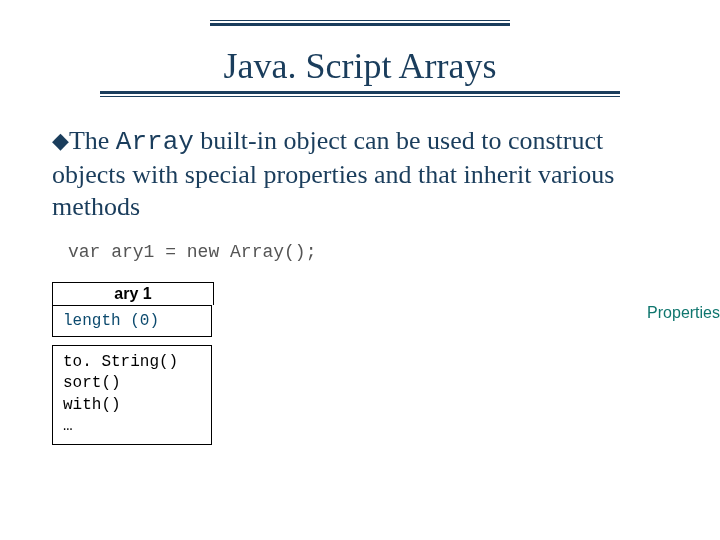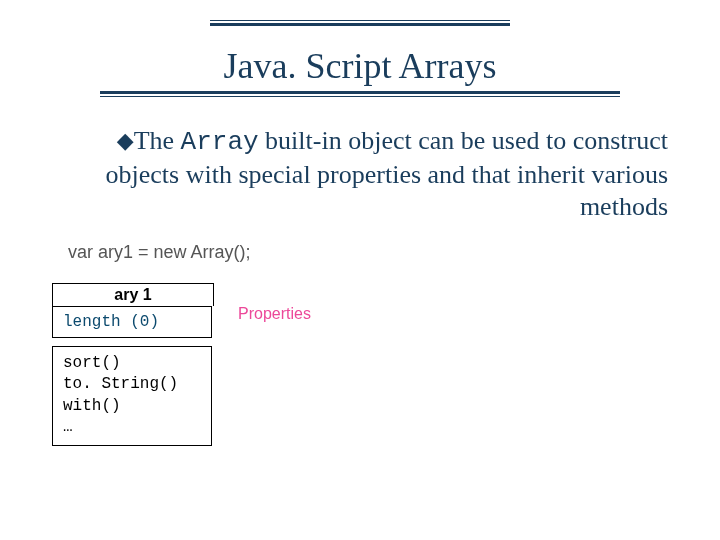--- a/index.html
+++ b/index.html
@@ -45,41 +45,41 @@
     background: #1a3d5c;
     margin: 0 auto;
     width: 520px;
   }
   .body-block {
     margin: 28px 52px 0 52px;
   }
   .bullet-line {
     font-size: 26px;
     line-height: 1.25;
-    text-align: right;
   }
   .bullet {
     color: #1a3d5c;
     font-size: 22px;
     vertical-align: 1px;
   }
   .mono-inline {
     font-family: 'Courier New', monospace;
   }
   .code-line {
-    font-family: Liberation Sans, sans-serif;
+    font-family: Liberation Mono, monospace;
     font-size: 18px;
     color: #555;
     margin: 18px 0 18px 16px;
   }
   .diagram-row {
     display: flex;
     gap: 24px;
     margin-left: 52px;
     margin-top: 20px;
+    justify-content: space-between;
   }
   .dia-col {
     display: flex;
     flex-direction: column;
   }
   .ary-header {
     font-family: Arial, sans-serif;
     font-weight: bold;
     font-size: 16px;
     text-align: center;
@@ -110,21 +110,21 @@
     background: #fff;
     color: #000;
     width: 138px;
     line-height: 1.35;
   }
   .label-col {
     display: flex;
     flex-direction: column;
     font-family: Arial, sans-serif;
     font-size: 16px;
-    color: #ec4899;
+    color: #0f766e;
     padding-top: 22px;
   }
   .label-props {
     height: 34px;
   }
   .label-methods {
     line-height: 1.3;
   }
 </style>
 </head>
@@ -144,22 +144,22 @@
   </div>
   <div class="code-line">var ary1 = new Array();</div>
 </div>
 
 <div class="diagram-row">
   <div class="dia-col">
     <div class="ary-header">ary 1</div>
     <div class="ary-cell">length (0)</div>
     <div class="ary-separator"></div>
     <div class="ary-methods">
+      <div>to. String()</div>
       <div>sort()</div>
-      <div>to. String()</div>
       <div>with()</div>
       <div>…</div>
     </div>
   </div>
   <div class="label-col">
     <div class="label-props">Properties</div>
     <div style="height:12px"></div>
   </div>
 </div>
 

